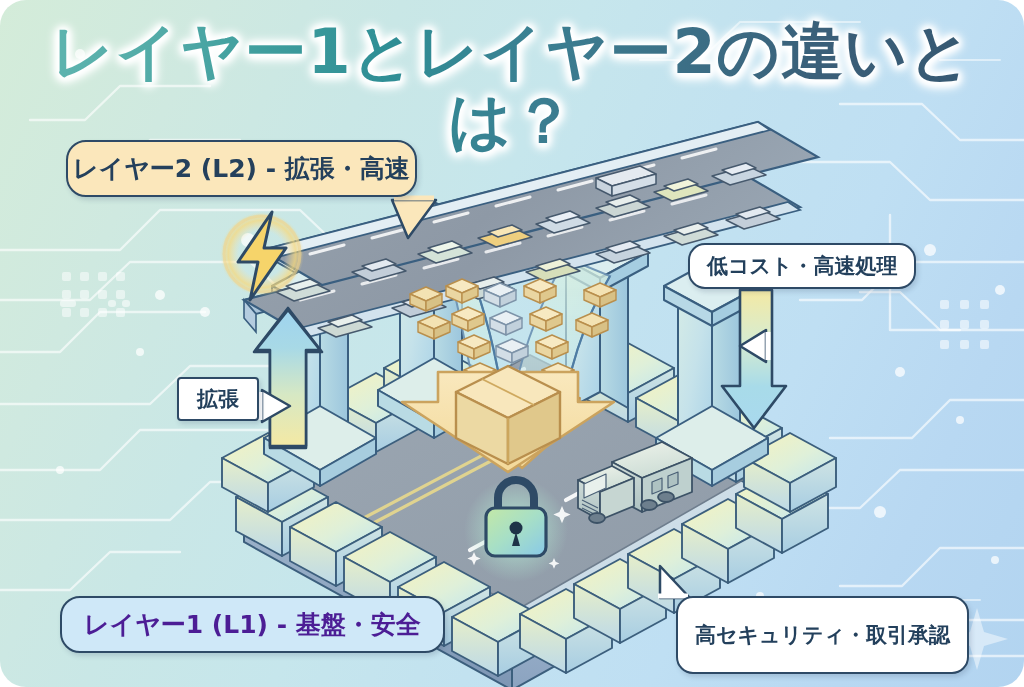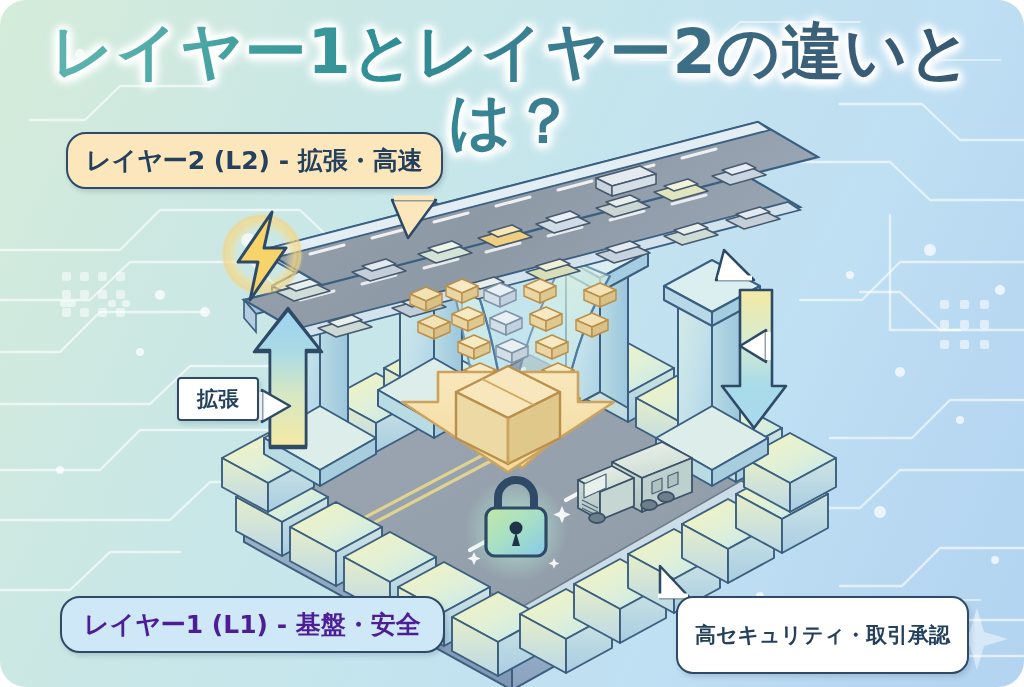--- a/index.html
+++ b/index.html
@@ -33,21 +33,21 @@
   .bubble{
     position:absolute;z-index:35;
     display:flex;align-items:center;justify-content:center;
     border-radius:18px;
     box-shadow:2px 3px 5px rgba(60,80,110,.20);
     font-weight:bold;white-space:nowrap;
   }
   .bubble .txt{display:block;}
 
   .bub-l2{
-    left:66px;top:132px;padding:10px 18px;
+    left:66px;top:140px;padding:10px 5px;
     background:#fbe7bb;border:2.5px solid #2e4a66;color:#24405c;
     font-size:25px;border-radius:20px;
   }
   .bub-l1{
     left:60px;top:596px;padding:10px 22px;
     background:#cfe8f8;border:2.5px solid #2e4a66;color:#4c1d95;
     font-size:25px;border-radius:20px;
   }
   .bub-white{
     background:#ffffff;border:2.5px solid #2e4a66;color:#23405c;
@@ -720,20 +720,23 @@
   </div>
 
   <div class="bubble bub-l2">
     <span class="txt">レイヤー2 (L2) - 拡張・高速</span>
   </div>
 
   <div class="bubble bub-l1">
     <span class="txt">レイヤー1 (L1) - 基盤・安全</span>
   </div>
 
+  <div class="bubble bub-white bub-lowcost">
+    <span class="txt">低コスト・高速処理</span>
+  </div>
 
 
   <div class="bubble bub-white bub-scale">
     <span class="txt">拡張</span>
   </div>
 
   <div class="bubble bub-white bub-sec">
     <span class="txt">高セキュリティ・取引承認</span>
   </div>
 

